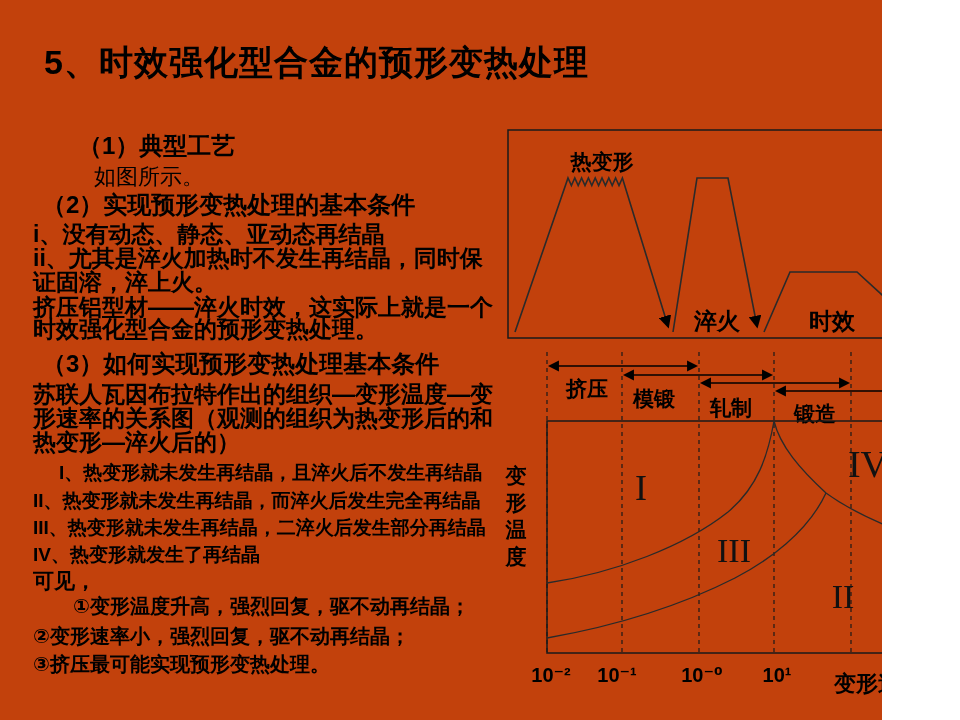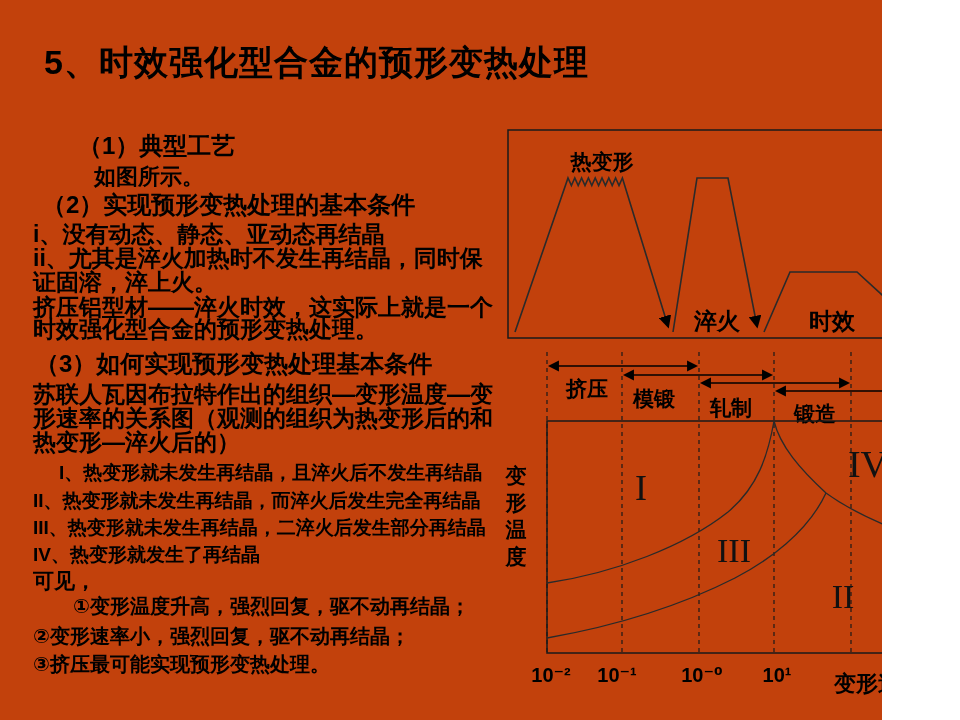--- a/index.html
+++ b/index.html
@@ -2,21 +2,21 @@
 <html><head>
 <meta charset="utf-8">
 <style>
   html,body{margin:0;padding:0;background:#fff;}
   .slide{position:relative;width:882px;height:720px;background:#c2410c;overflow:hidden;
          font-family:"Liberation Sans","DejaVu Sans",sans-serif;color:#000;}
   .abs{position:absolute;}
   .title{left:44px;top:40px;font-size:34px;font-weight:bold;letter-spacing:1px;white-space:nowrap;}
   .intro{left:50px;top:93px;font-size:23px;font-weight:bold;white-space:nowrap;}
   .h{font-size:24px;font-weight:bold;white-space:nowrap;}
-  .note{left:94px;top:162px;font-size:22px;font-weight:bold;white-space:nowrap;}
+  .note{left:94px;top:162px;font-size:22px;font-weight:normal;white-space:nowrap;}
   .body20{font-size:23px;font-weight:bold;line-height:24px;}
   .case{font-size:19px;font-weight:bold;white-space:nowrap;}
   .conc{font-size:20px;font-weight:bold;white-space:nowrap;}
   .ylab{left:503px;top:462px;width:26px;font-size:21px;font-weight:bold;line-height:27px;
         word-break:break-all;text-align:center;}
   svg{position:absolute;overflow:visible;}
   svg text{font-family:"Liberation Sans","DejaVu Sans",sans-serif;}
   .dlabel{font-size:21px;font-weight:bold;text-anchor:middle;fill:#000;}
   .rlabel{font-family:"Liberation Serif","DejaVu Serif",serif;text-anchor:middle;fill:#111;}
   .tick{font-size:20px;font-weight:bold;text-anchor:middle;fill:#000;}
@@ -33,21 +33,21 @@
   <div class="abs title">5、时效强化型合金的预形变热处理</div>
 
   <div class="abs h" style="left:42px;top:130px;margin-left:36px;">（1）典型工艺</div>
   <div class="abs note">如图所示。</div>
 
   <div class="abs h" style="left:42px;top:189px;">（2）实现预形变热处理的基本条件</div>
   <div class="abs body20" style="left:33px;top:222px;white-space:nowrap;">i、没有动态、静态、亚动态再结晶</div>
   <div class="abs body20" style="left:33px;top:246px;width:472px;">ii、尤其是淬火加热时不发生再结晶，同时保证固溶，淬上火。</div>
   <div class="abs body20" style="left:33px;top:296px;width:472px;line-height:22px;">挤压铝型材——淬火时效，这实际上就是一个时效强化型合金的预形变热处理。</div>
 
-  <div class="abs h" style="left:35px;top:348px;">（3）如何实现预形变热处理基本条件</div>
+  <div class="abs h" style="left:42px;top:348px;">（3）如何实现预形变热处理基本条件</div>
   <div class="abs body20" style="left:33px;top:382px;width:472px;">苏联人瓦因布拉特作出的组织—变形温度—变形速率的关系图（观测的组织为热变形后的和热变形—淬火后的）</div>
 
   <div class="abs case" style="left:32px;top:460px;margin-left:27px;">I、热变形就未发生再结晶，且淬火后不发生再结晶</div>
   <div class="abs case" style="left:33px;top:488px;">II、热变形就未发生再结晶，而淬火后发生完全再结晶</div>
   <div class="abs case" style="left:33px;top:542px;">IV、热变形就发生了再结晶</div>
   <div class="abs case" style="left:33px;top:515px;">III、热变形就未发生再结晶，二淬火后发生部分再结晶</div>
 
   <div class="abs conc" style="left:33px;top:567px;font-size:21px;">可见，</div>
   <div class="abs conc" style="left:33px;top:593px;margin-left:40px;">①变形温度升高，强烈回复，驱不动再结晶；</div>
   <div class="abs conc" style="left:33px;top:623px;">②变形速率小，强烈回复，驱不动再结晶；</div>

